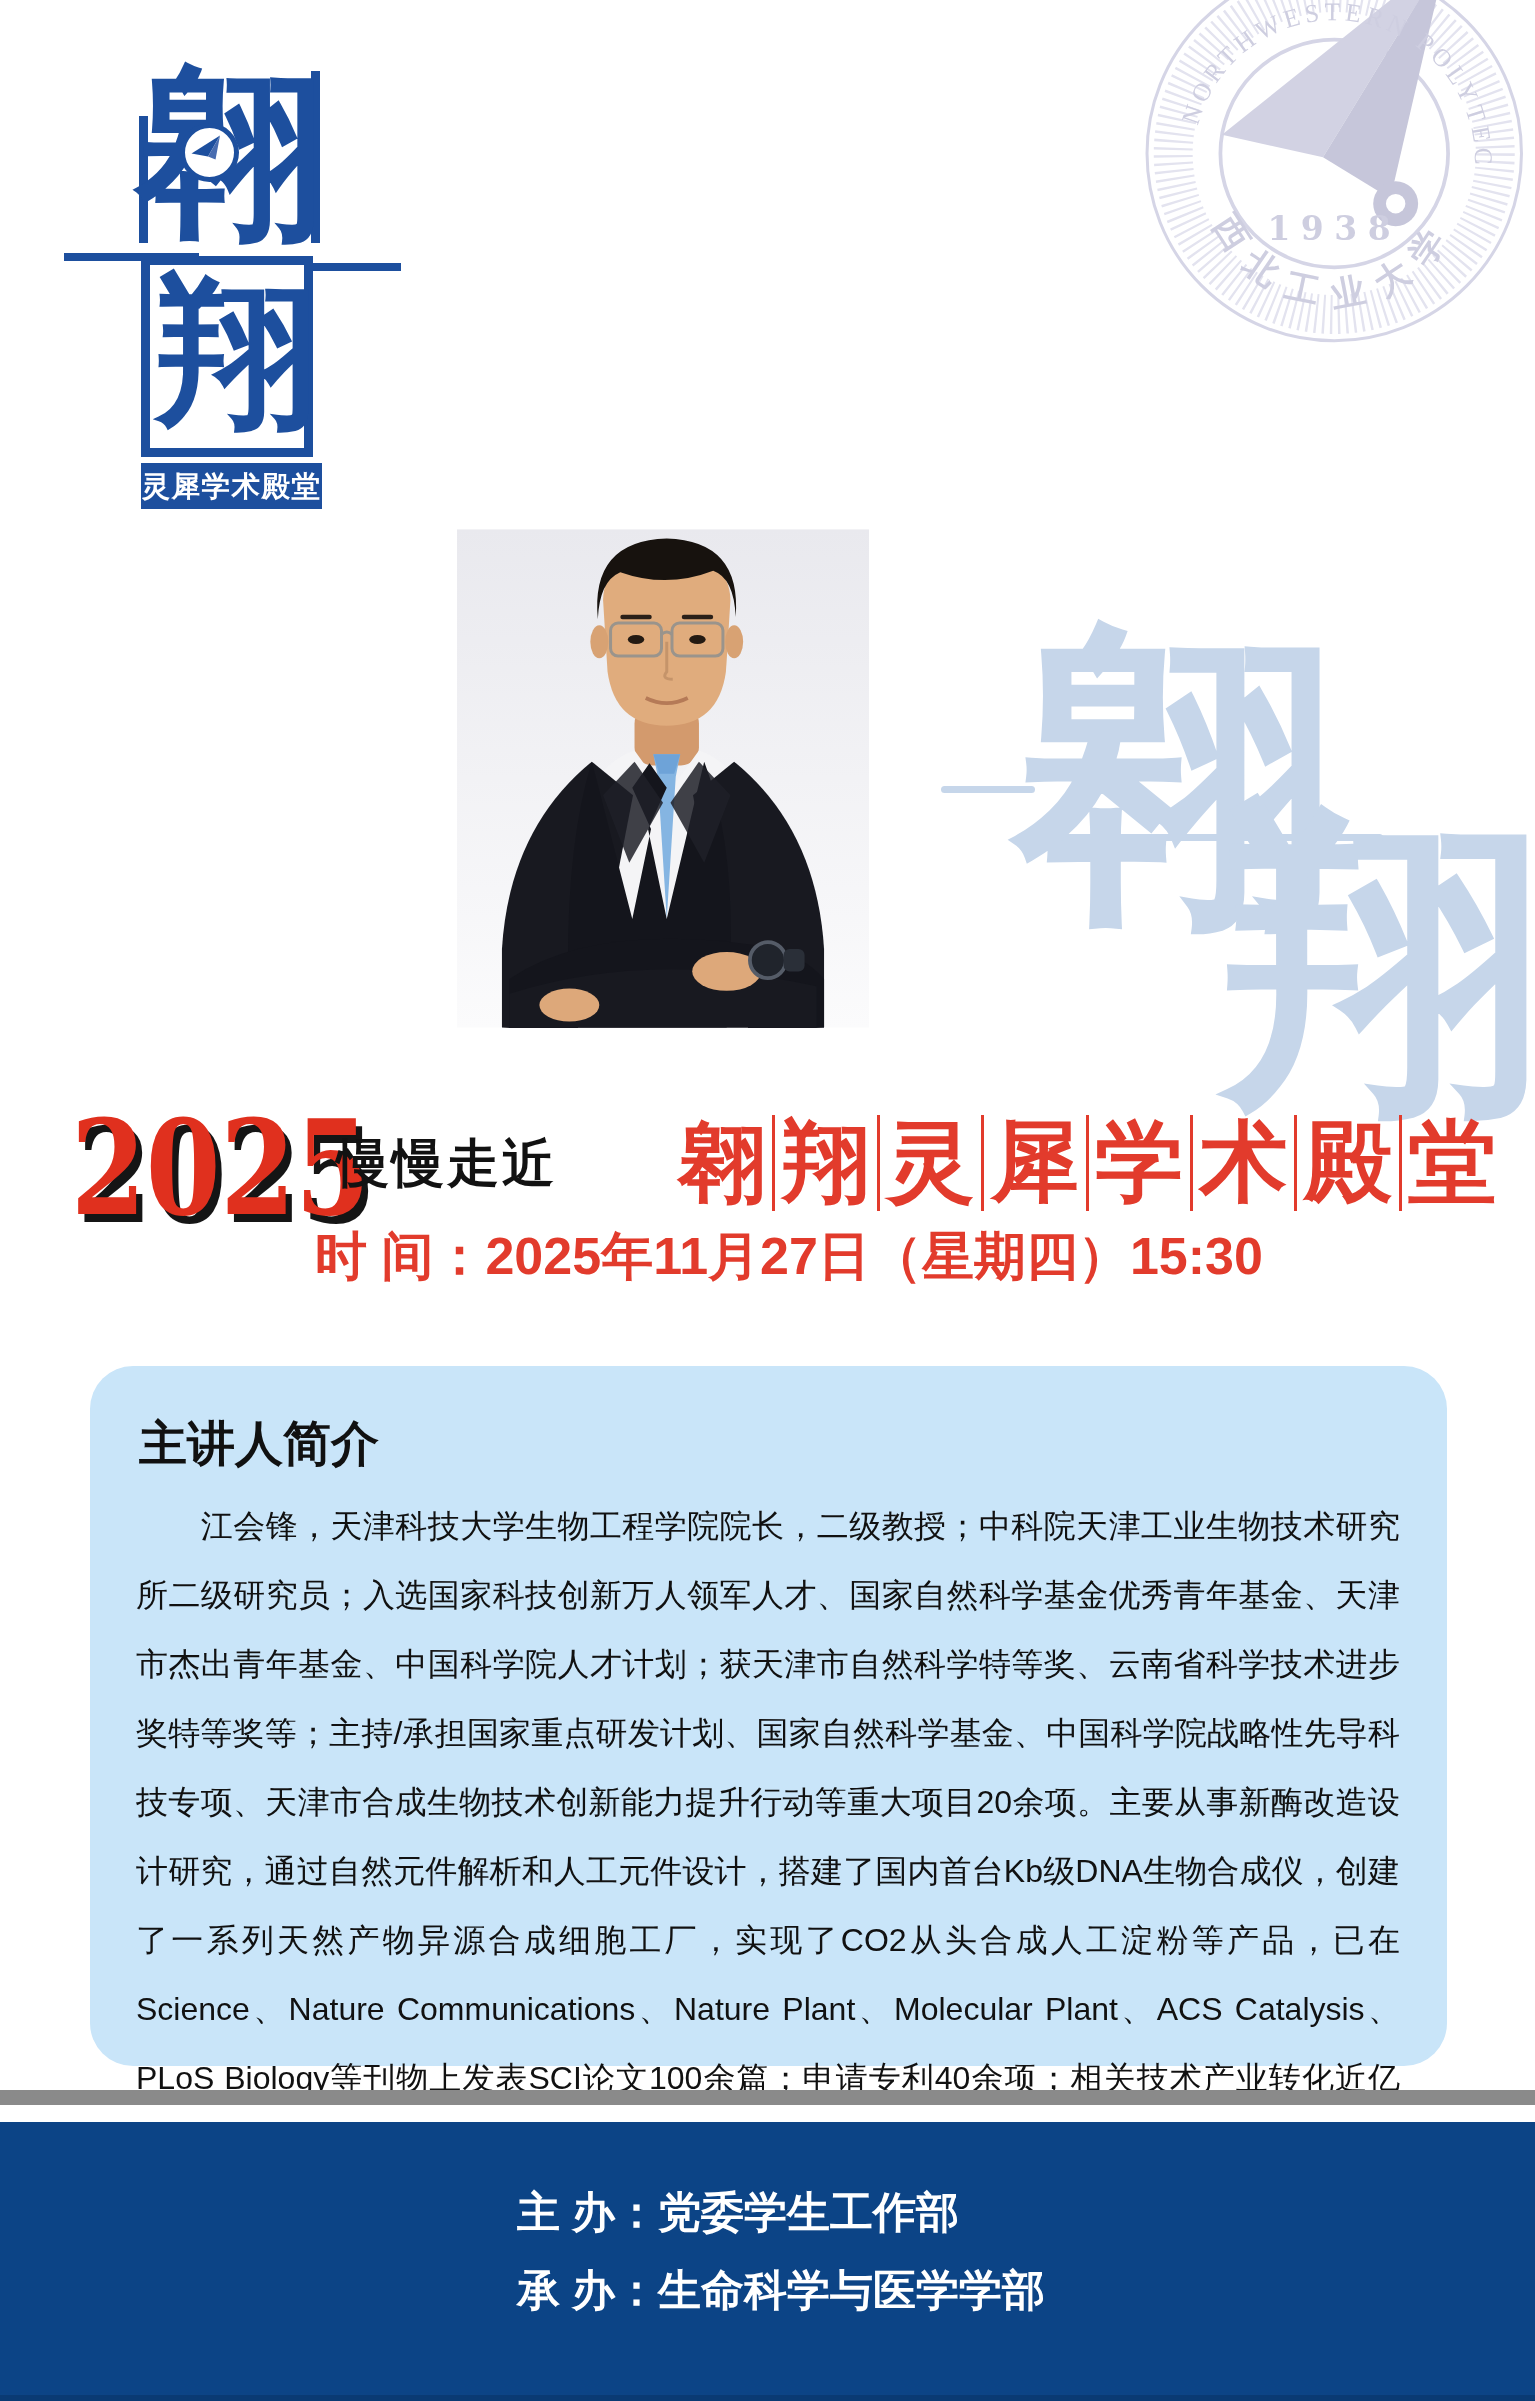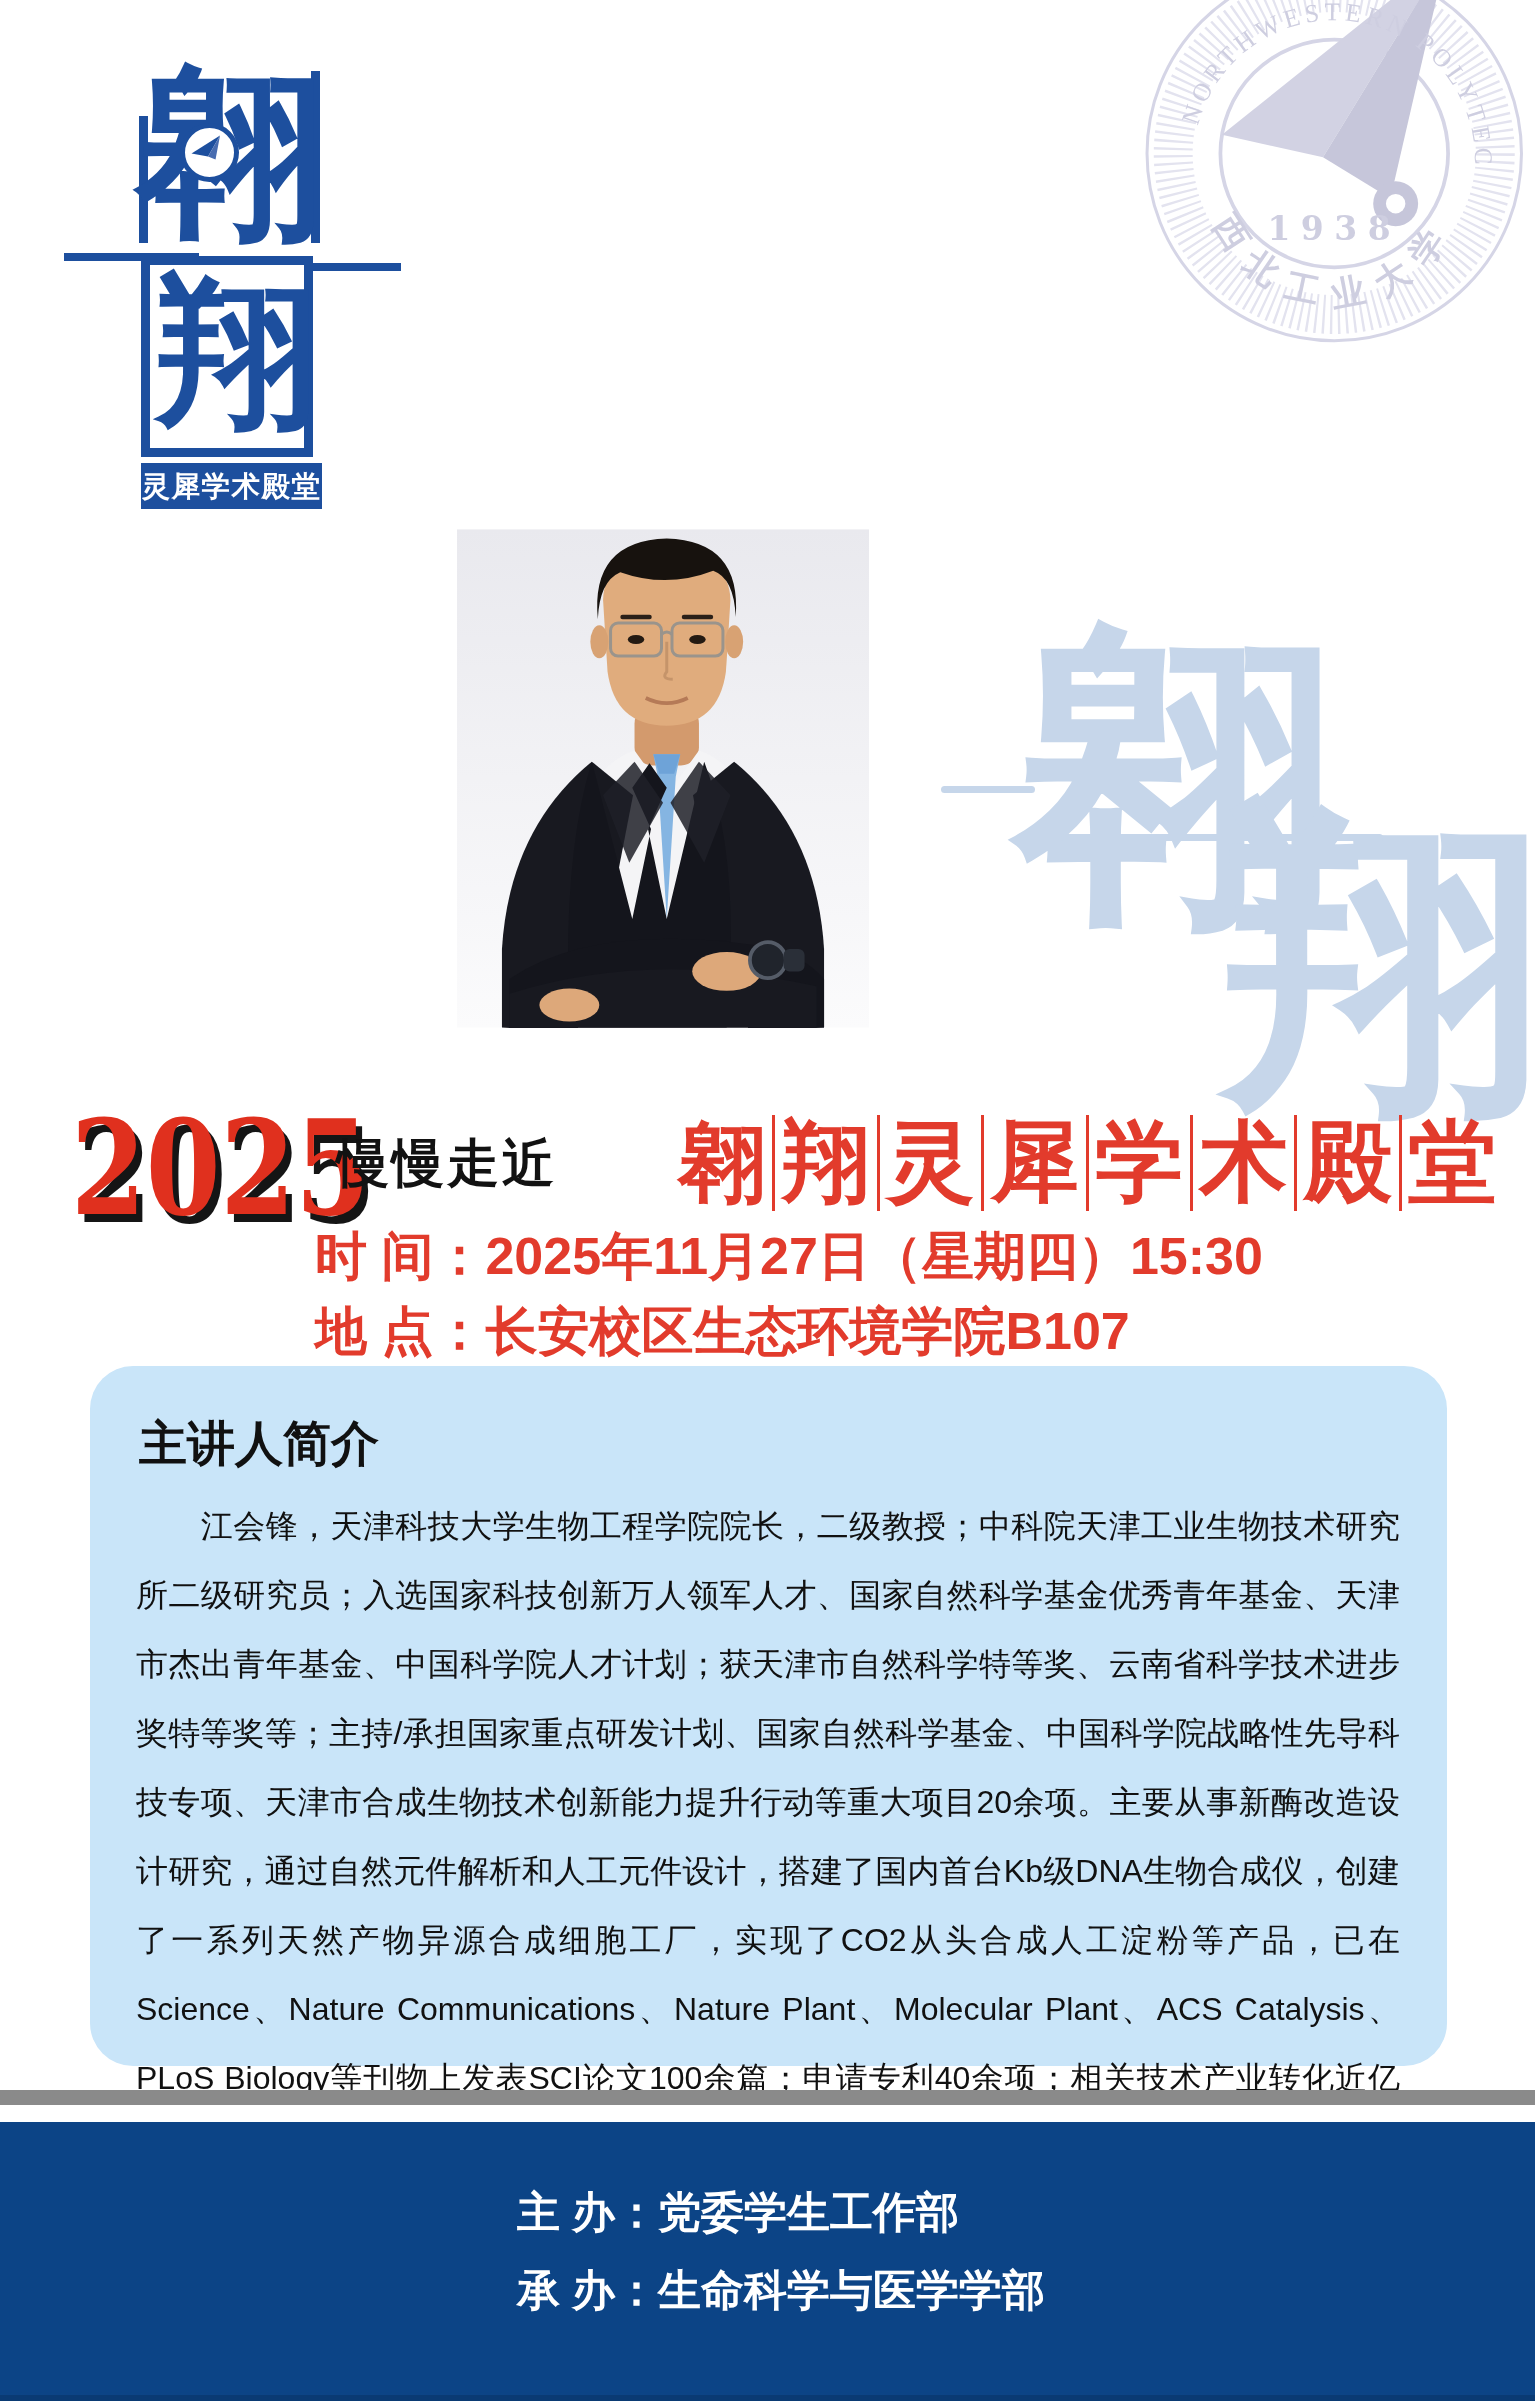--- a/index.html
+++ b/index.html
@@ -185,21 +185,20 @@
       <span>灵</span>
       <span>犀</span>
       <span>学</span>
       <span>术</span>
       <span>殿</span>
       <span>堂</span>
     </div>
   </div>
 
   <div class="sched sched-time"><span>时  间：</span><span>2025年11月27日（星期四）15:30</span></div>
-  <div class="sched sched-place"><span>地  点：</span><span>长安校区生态环境学院B107</span></div>
 
   <div class="bio-box">
     <div class="bio-heading">主讲人简介</div>
     <div class="bio-paragraph">　　江会锋，天津科技大学生物工程学院院长，二级教授；中科院天津工业生物技术研究所二级研究员；入选国家科技创新万人领军人才、国家自然科学基金优秀青年基金、天津市杰出青年基金、中国科学院人才计划；获天津市自然科学特等奖、云南省科学技术进步奖特等奖等；主持/承担国家重点研发计划、国家自然科学基金、中国科学院战略性先导科技专项、天津市合成生物技术创新能力提升行动等重大项目20余项。主要从事新酶改造设计研究，通过自然元件解析和人工元件设计，搭建了国内首台Kb级DNA生物合成仪，创建了一系列天然产物异源合成细胞工厂，实现了CO2从头合成人工淀粉等产品，已在Science、Nature Communications、Nature Plant、Molecular Plant、ACS Catalysis、PLoS Biology等刊物上发表SCI论文100余篇；申请专利40余项；相关技术产业转化近亿元。</div>
   </div>
 
   <div class="gray-bar"></div>
   <div class="footer">
     <div class="footer-lines">
       <div><span>主  办：</span><span>党委学生工作部</span></div>

